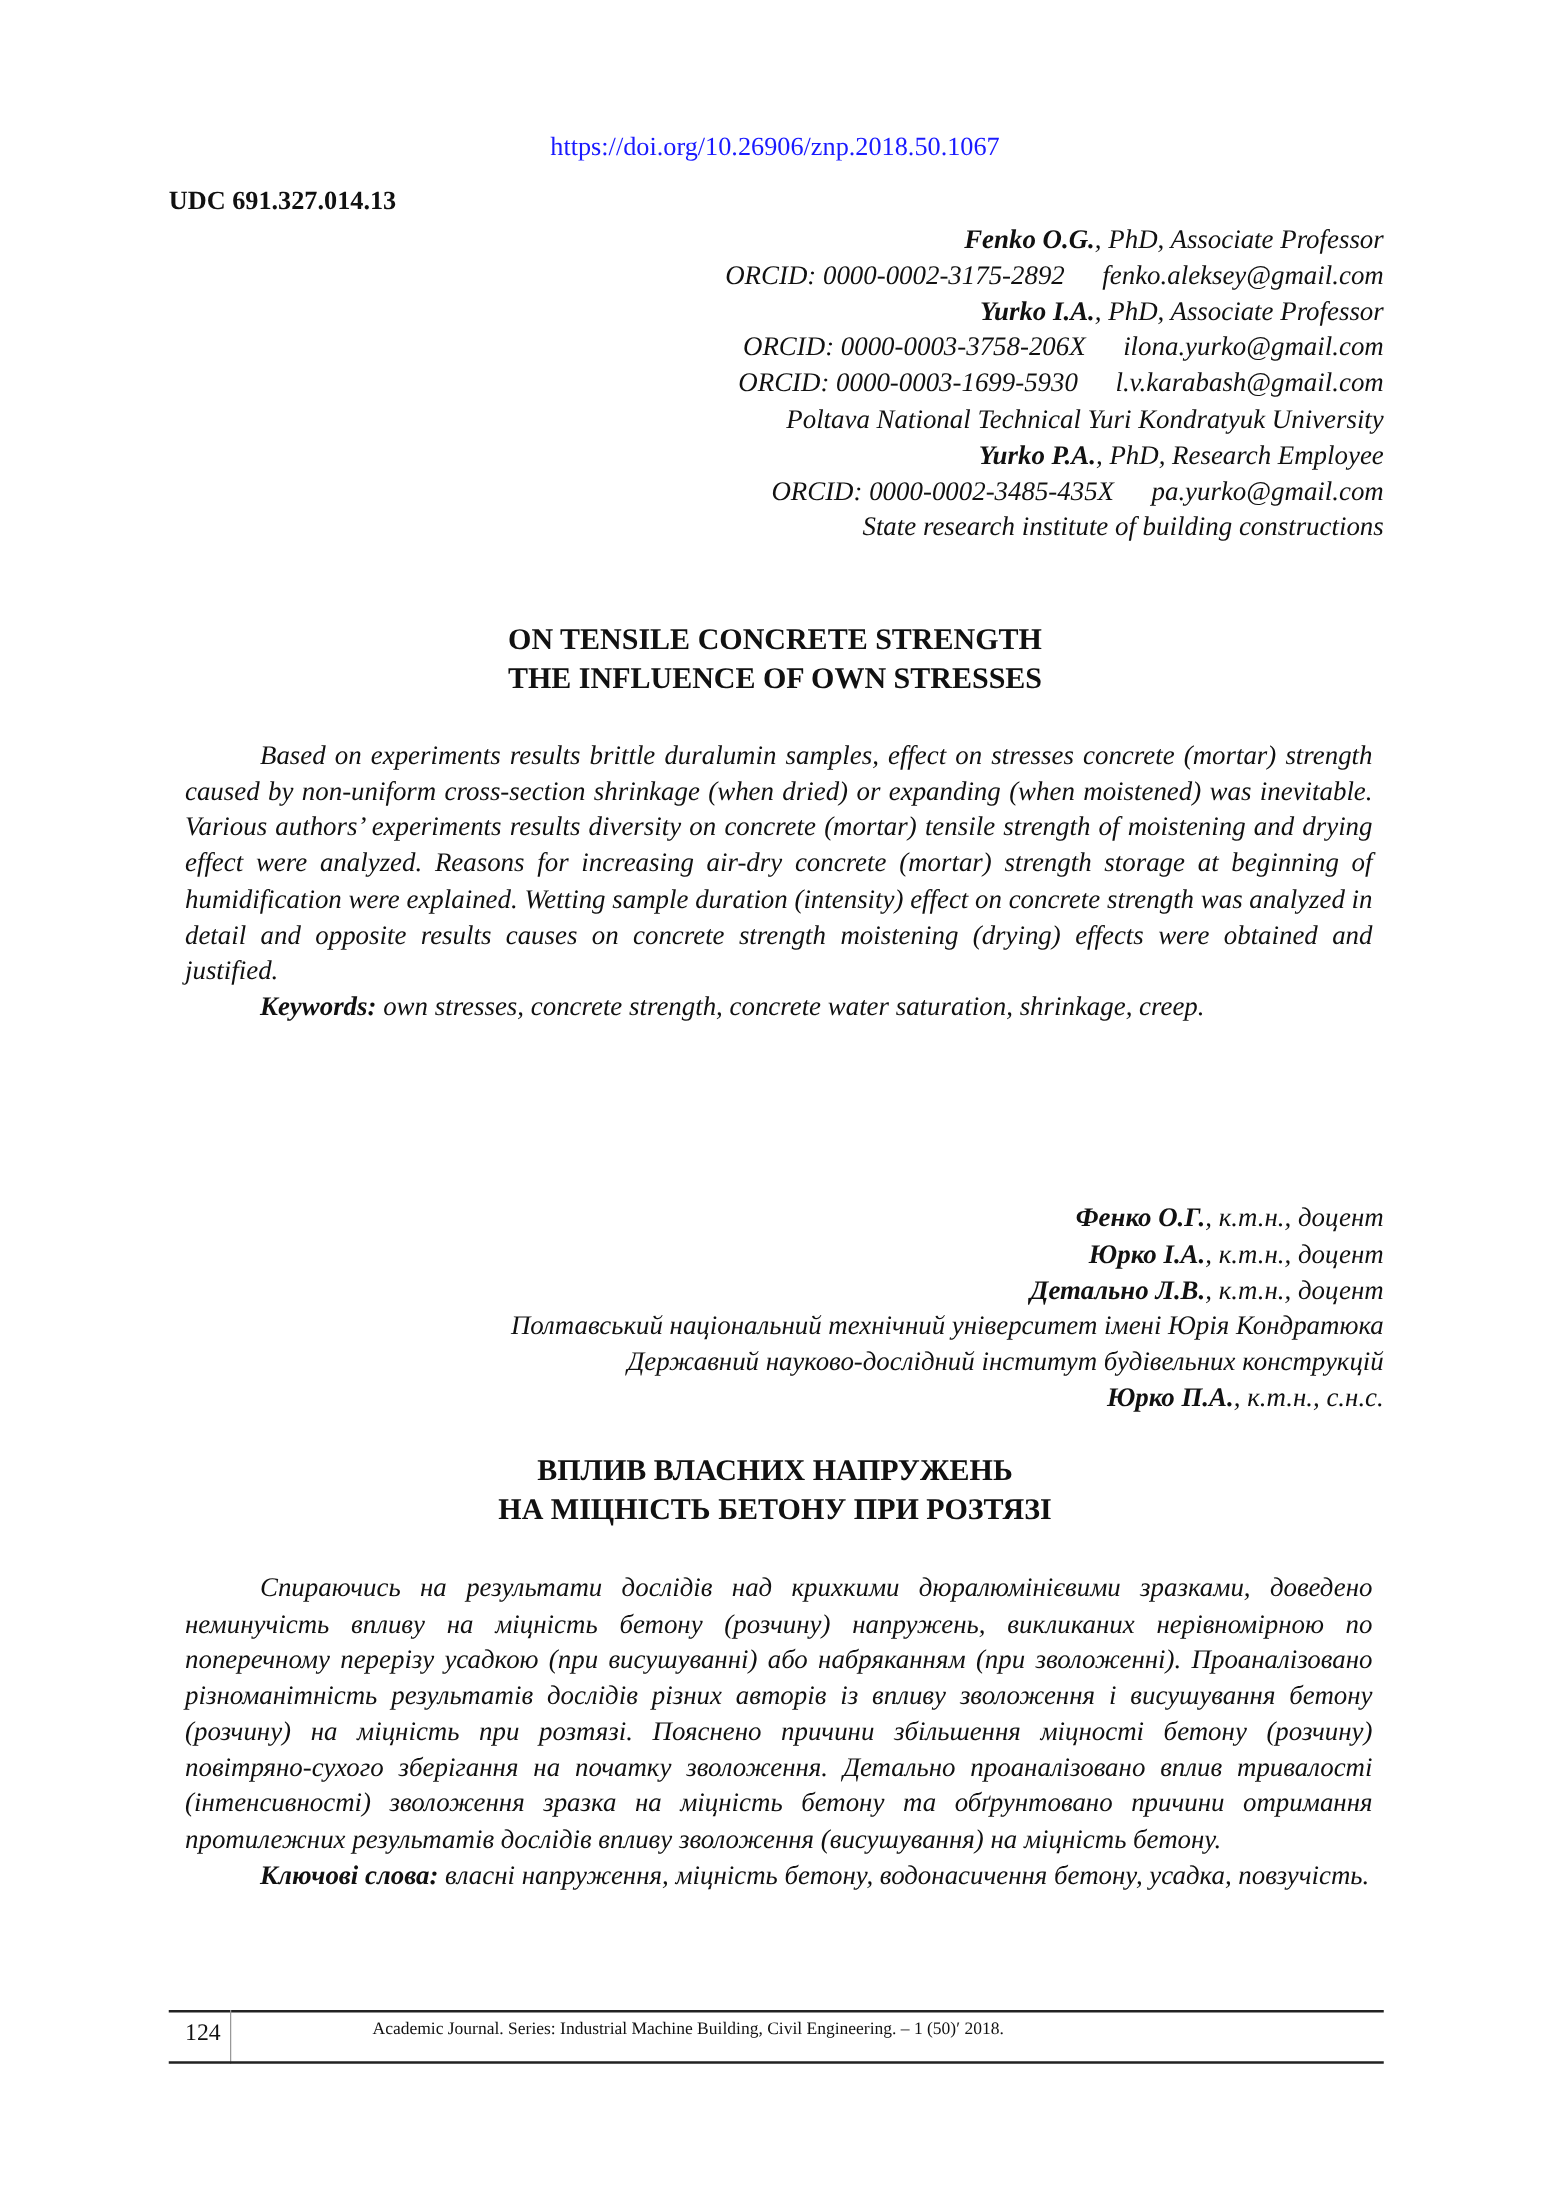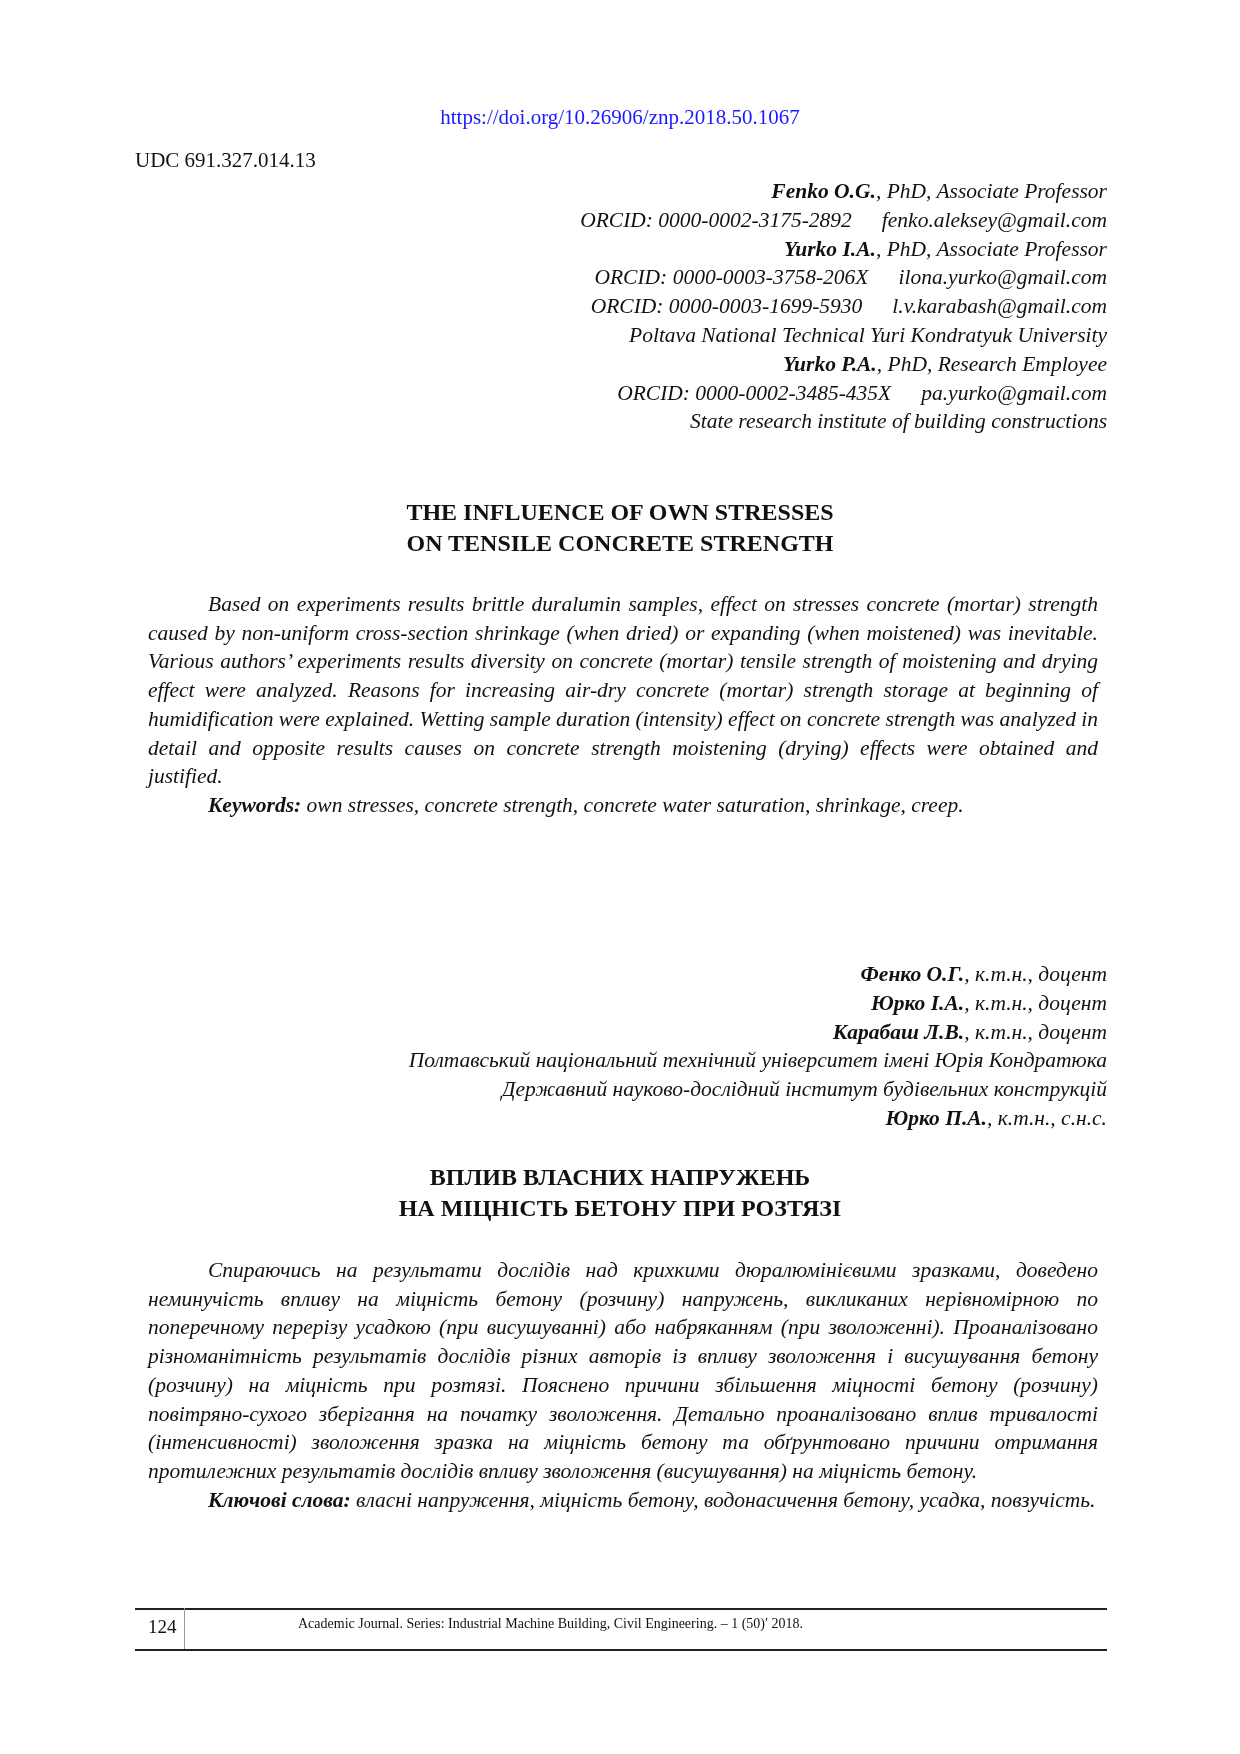--- a/index.html
+++ b/index.html
@@ -29,21 +29,21 @@
       text-align: center;
       font-size: 21px;
       color: #1a1aff;
       text-decoration: none;
     }
     .udc {
       position: absolute;
       top: 148px;
       left: 135px;
       font-size: 21px;
-      font-weight: normal;
+      font-weight: bold;
     }
     .authors-block {
       position: absolute;
       right: 133px;
       text-align: right;
       font-style: italic;
       font-size: 21.5px;
       line-height: 28.8px;
     }
     .authors-en { top: 177px; }
@@ -142,38 +142,38 @@
     <div class="line">
       <span class="name">Yurko P.A.</span><span>, PhD, Research Employee</span>
     </div>
     <div class="line">
       <span>ORCID: 0000-0002-3485-435X</span><span class="gap"></span><span>pa.yurko@gmail.com</span>
     </div>
     <div class="line">State research institute of building constructions</div>
   </div>
 
   <div class="title title-en">
+    <div>ON TENSILE CONCRETE STRENGTH</div>
     <div>THE INFLUENCE OF OWN STRESSES</div>
-    <div>ON TENSILE CONCRETE STRENGTH</div>
   </div>
 
   <div class="abstract abstract-en">
     <p>Based on experiments results brittle duralumin samples, effect on stresses concrete (mortar) strength caused by non-uniform cross-section shrinkage (when dried) or expanding (when moistened) was inevitable. Various authors’ experiments results diversity on concrete (mortar) tensile strength of moistening and drying effect were analyzed. Reasons for increasing air-dry concrete (mortar) strength storage at beginning of humidification were explained. Wetting sample duration (intensity) effect on concrete strength was analyzed in detail and opposite results causes on concrete strength moistening (drying) effects were obtained and justified.</p>
     <p><span class="kw-label">Keywords:</span><span> own stresses, concrete strength, concrete water saturation, shrinkage, creep.</span></p>
   </div>
 
   <div class="authors-block authors-ua">
     <div class="line">
       <span class="name">Фенко О.Г.</span><span>, к.т.н., доцент</span>
     </div>
     <div class="line">
       <span class="name">Юрко І.А.</span><span>, к.т.н., доцент</span>
     </div>
     <div class="line">
-      <span class="name">Карабаш Л.В.</span><span>, к.т.н., доцент</span>
+      <span class="name">Детально Л.В.</span><span>, к.т.н., доцент</span>
     </div>
     <div class="line">Полтавський національний технічний університет імені Юрія Кондратюка</div>
     <div class="line">Державний науково-дослідний інститут будівельних конструкцій</div>
     <div class="line">
       <span class="name">Юрко П.А.</span><span>, к.т.н., с.н.с.</span>
     </div>
   </div>
 
   <div class="title title-ua">
     <div>ВПЛИВ ВЛАСНИХ НАПРУЖЕНЬ</div>

